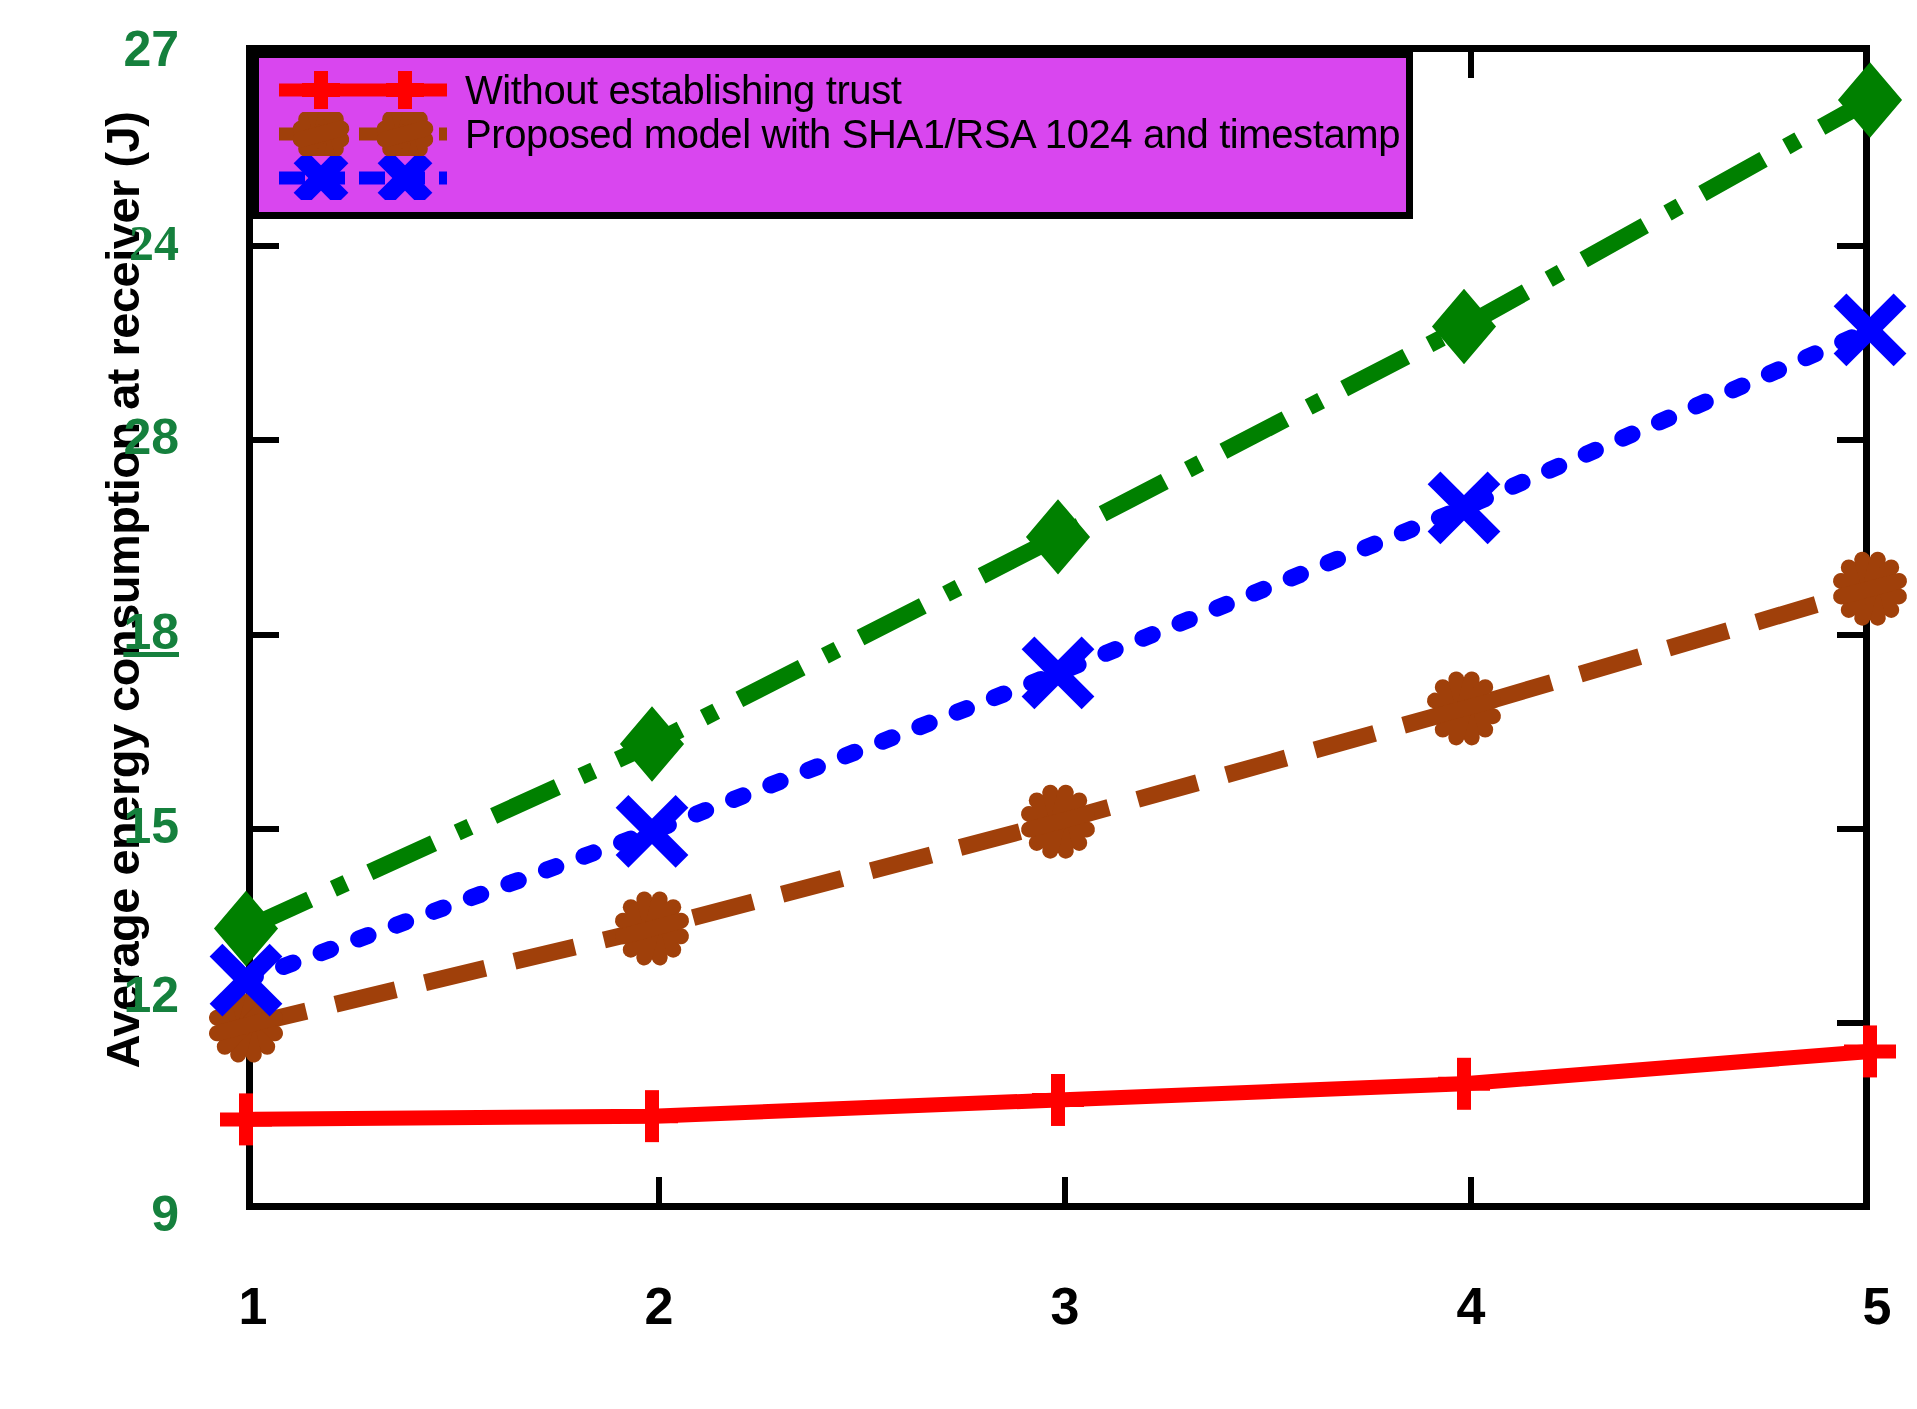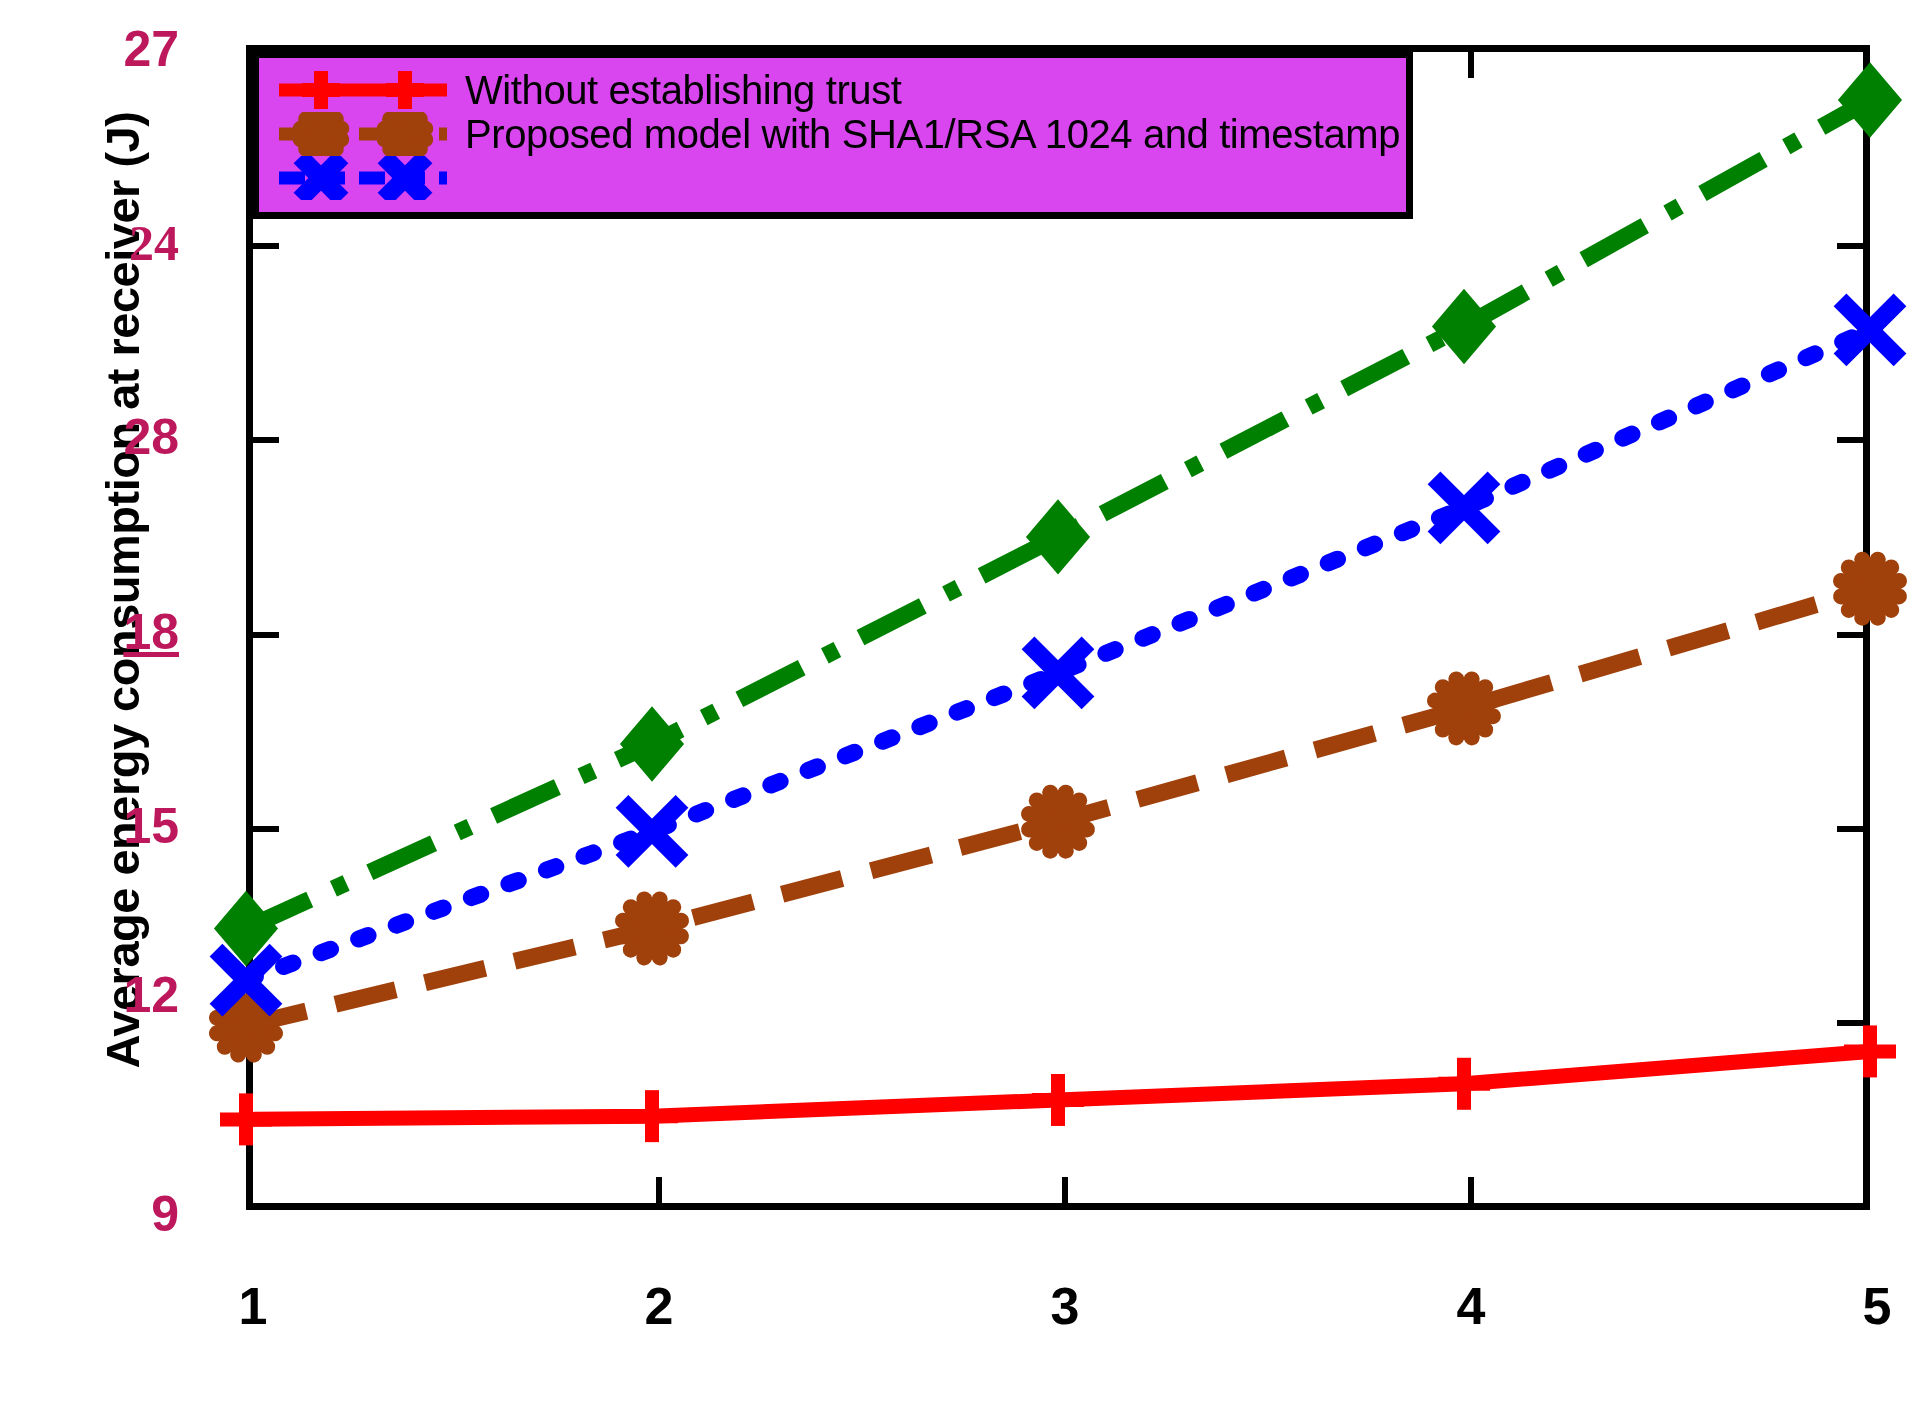--- a/index.html
+++ b/index.html
@@ -30,21 +30,21 @@
     position:absolute;left:246px;top:45px;width:1624px;height:1165px;
     border:7px solid #000;box-sizing:border-box;background:#fff;
   }
   #plot-inner{position:absolute;inset:0;}
 
   
   .ytick{position:absolute;left:-2px;width:28px;height:6px;background:#000;}
   .ytick.r{left:auto;right:-2px;}
   .ytick-lab{
     position:absolute;right:1684px;width:150px;text-align:right;
-    font-size:50px;font-weight:bold;color:#be185d;line-height:1;
+    font-size:50px;font-weight:bold;color:#15803d;line-height:1;
   }
   .xtick{position:absolute;top:-2px;width:6px;height:28px;background:#000;}
   .xtick.b{top:auto;bottom:-2px;}
   .xtick-lab{
     position:absolute;top:1228px;width:120px;text-align:center;
     font-size:52px;font-weight:bold;color:#000;line-height:1;
   }
 
   
   #series-svg{position:absolute;left:246px;top:45px;width:1624px;height:1165px;overflow:visible;}

